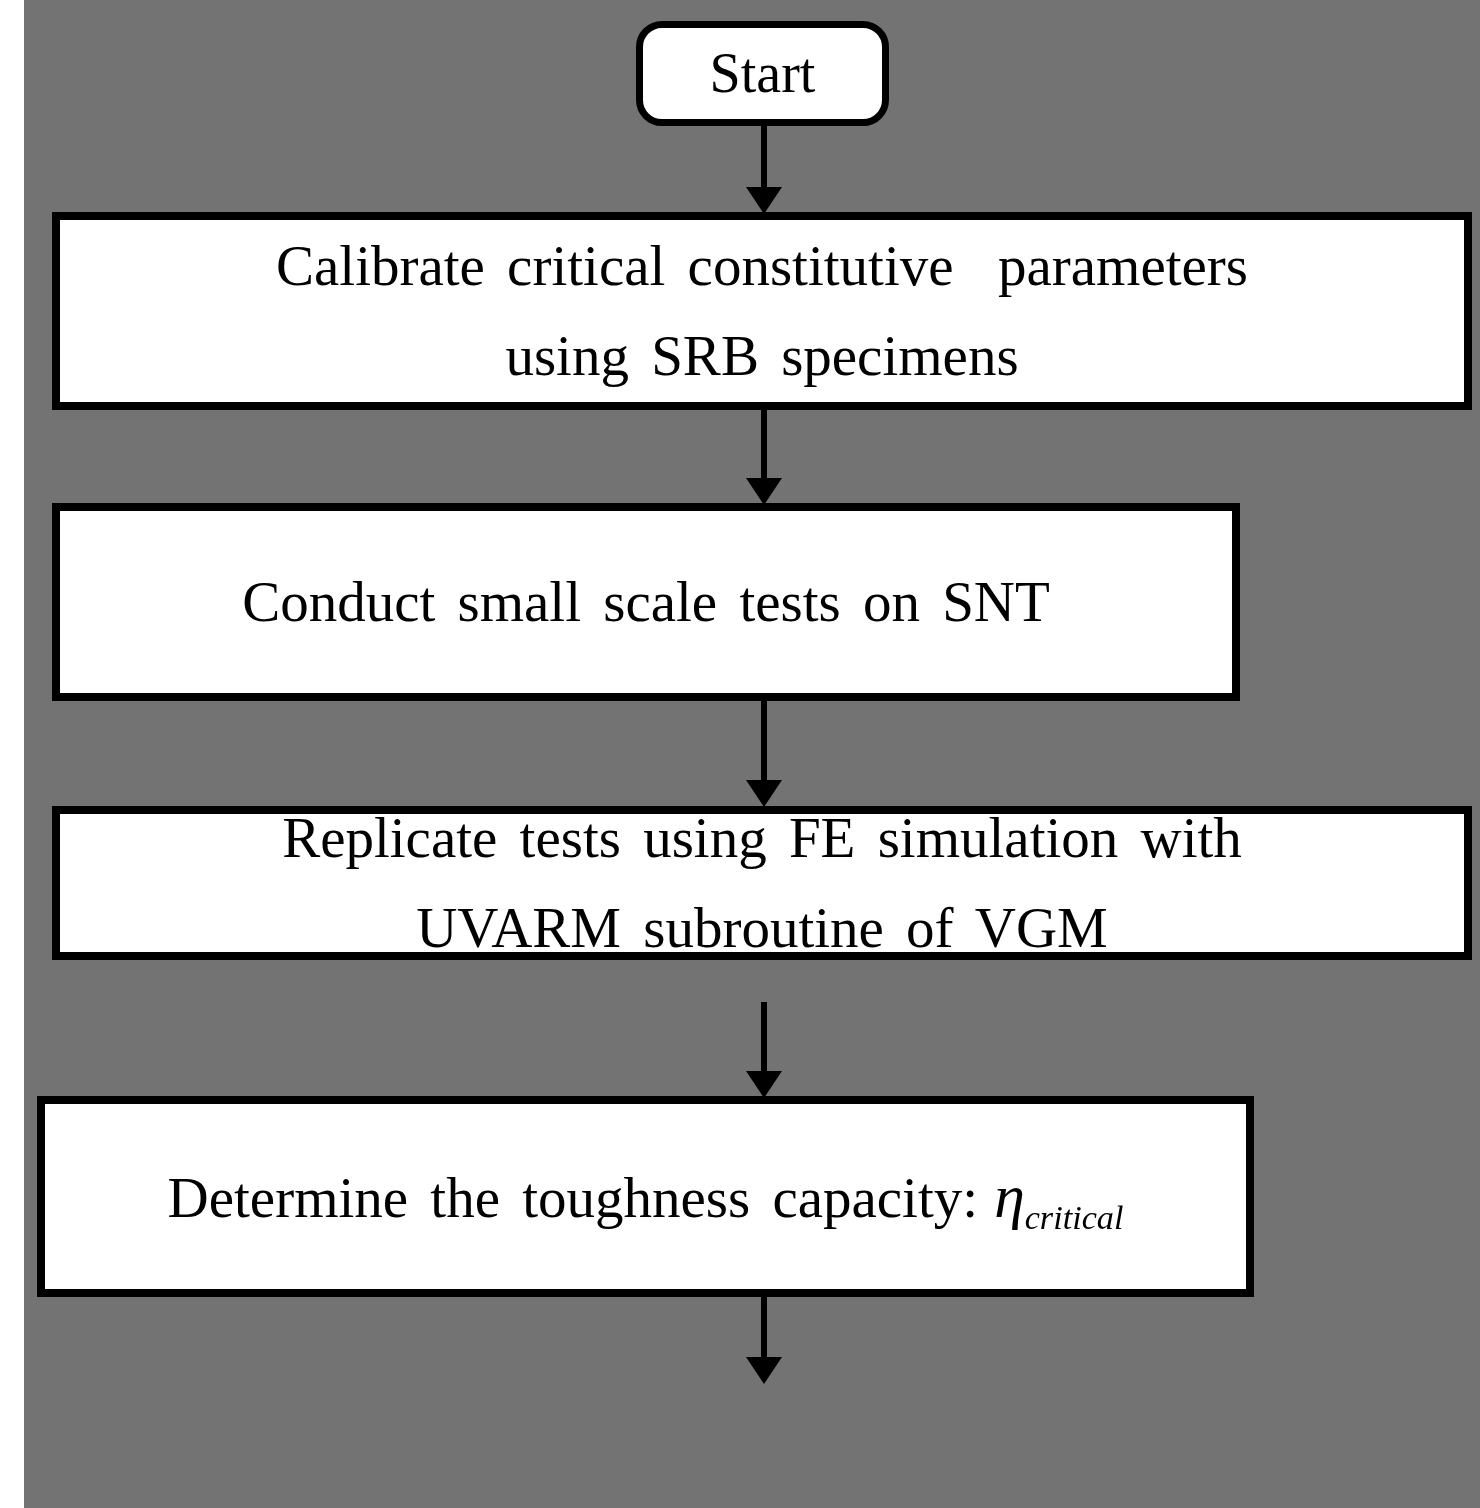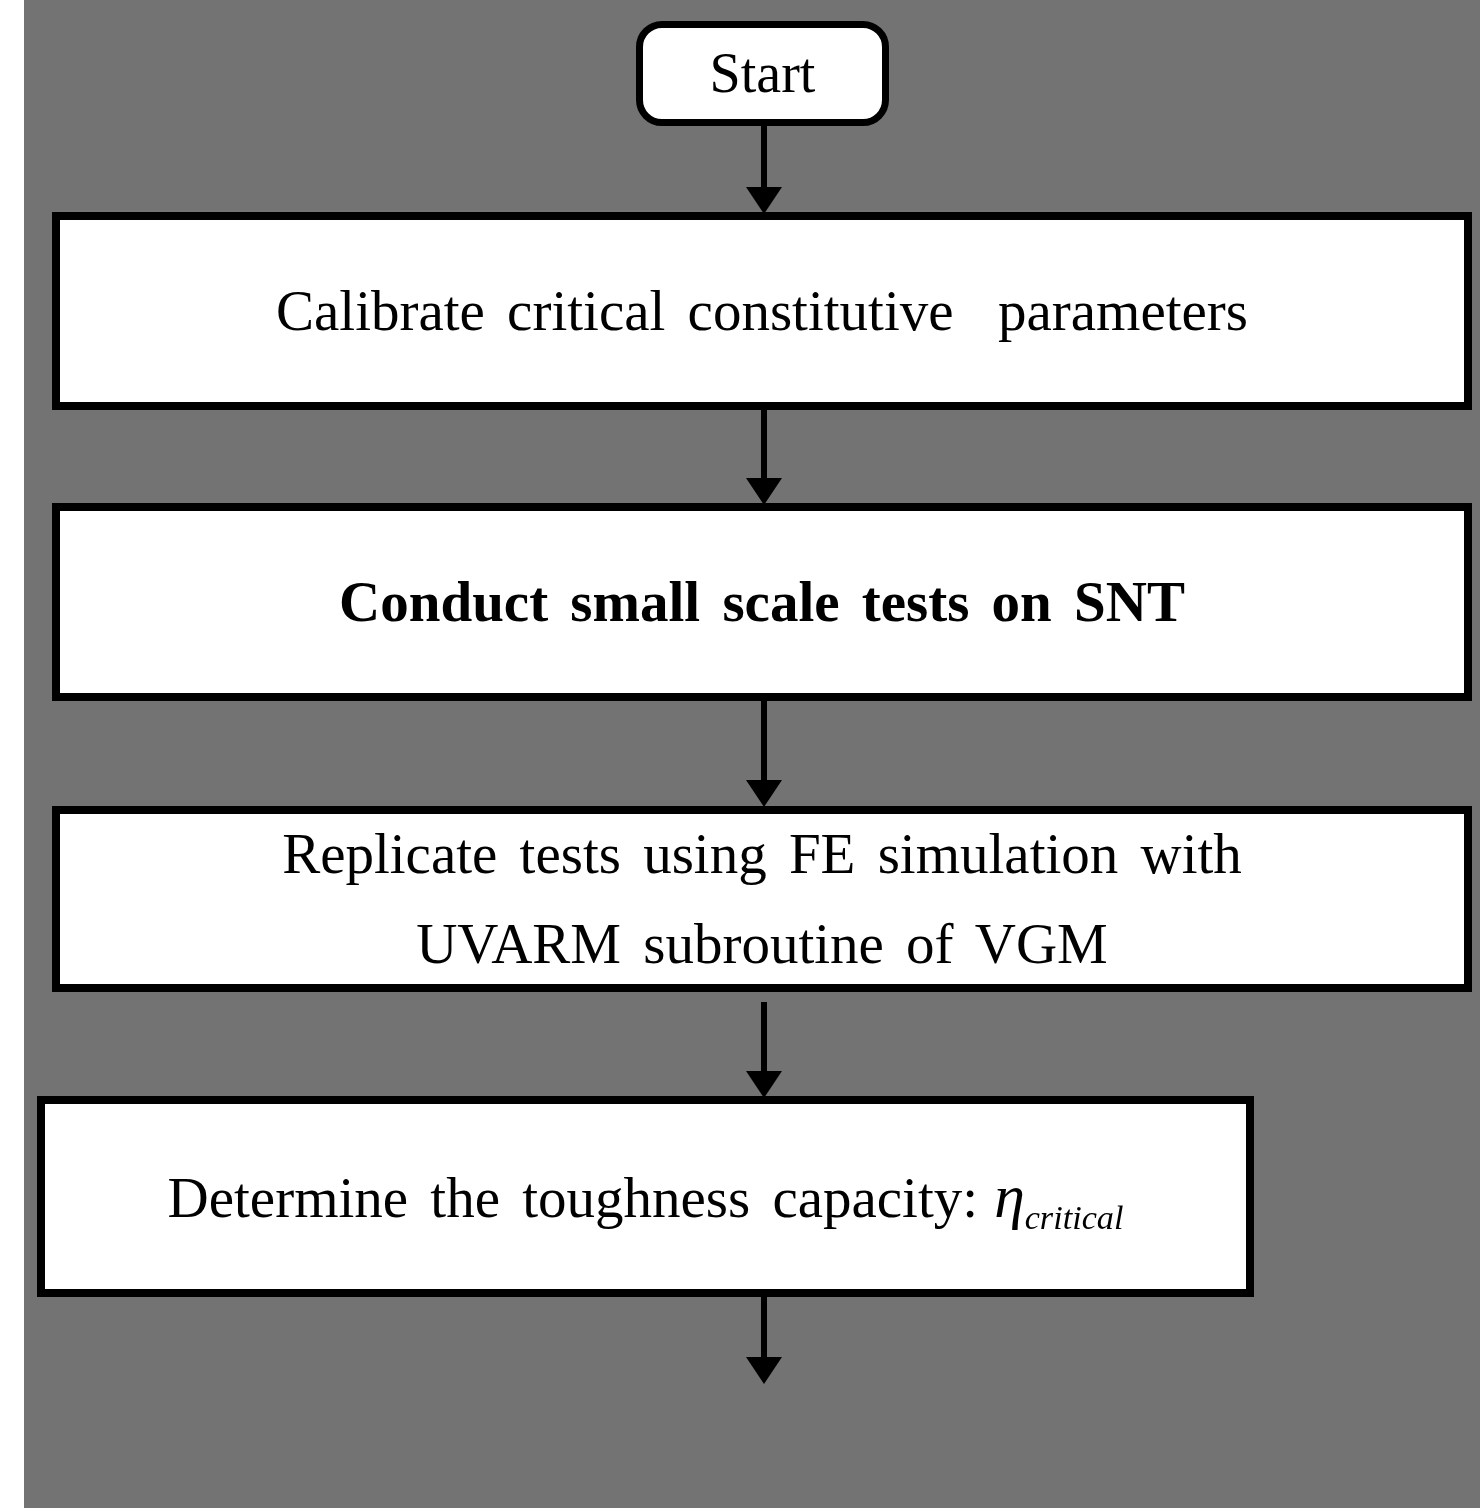--- a/index.html
+++ b/index.html
@@ -63,22 +63,22 @@
   .arrow .head {
     width: 0;
     height: 0;
     border-left: 18px solid transparent;
     border-right: 18px solid transparent;
     border-top: 27px solid #000000;
   }
   
   #node-start { left: 612px; top: 21px;   width: 253px;  height: 105px; }
   #node-step1 { left: 28px;  top: 212px;  width: 1420px; height: 198px; }
-  #node-step2 { left: 28px;  top: 503px;  width: 1420px; height: 198px; font-weight: bold; }
-  #node-step3 { left: 28px;  top: 806px;  width: 1420px; height: 186px; }
+  #node-step2 { left: 28px;  top: 503px;  width: 1188px; height: 198px; }
+  #node-step3 { left: 28px;  top: 806px;  width: 1420px; height: 154px; }
   #node-step4 { left: 13px;  top: 1096px; width: 1217px; height: 201px; }
   #node-end   { left: 612px; top: 1382px; width: 253px;  height: 108px; }
   
   #arrow-1 { left: 721px; top: 124px;  height: 90px;  }
   #arrow-2 { left: 721px; top: 409px;  height: 96px;  }
   #arrow-3 { left: 721px; top: 700px;  height: 107px; }
   #arrow-4 { left: 721px; top: 1002px; height: 96px;  }
   #arrow-5 { left: 721px; top: 1296px; height: 88px;  }
 </style>
 </head>
@@ -90,20 +90,21 @@
     <div class="box-line">Start</div>
   </div>
 
   <div class="arrow" id="arrow-1">
     <div class="stem"></div>
     <div class="head"></div>
   </div>
 
   <div class="node" id="node-step1">
     <div class="box-line">Calibrate critical constitutive  parameters</div>
+    <div class="box-line">using SRB specimens</div>
   </div>
 
   <div class="arrow" id="arrow-2">
     <div class="stem"></div>
     <div class="head"></div>
   </div>
 
   <div class="node" id="node-step2">
     <div class="box-line">Conduct small scale tests on SNT</div>
   </div>

